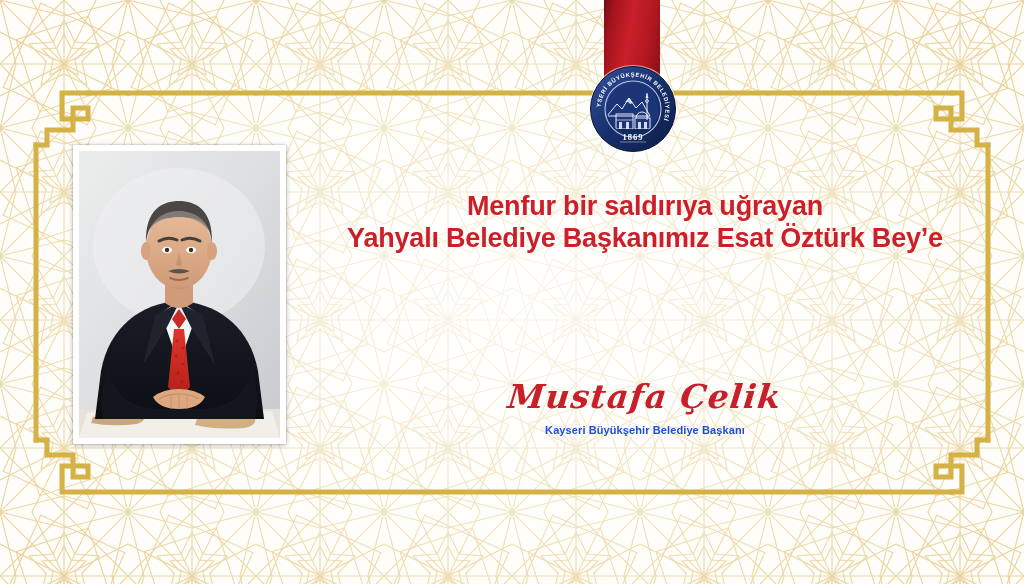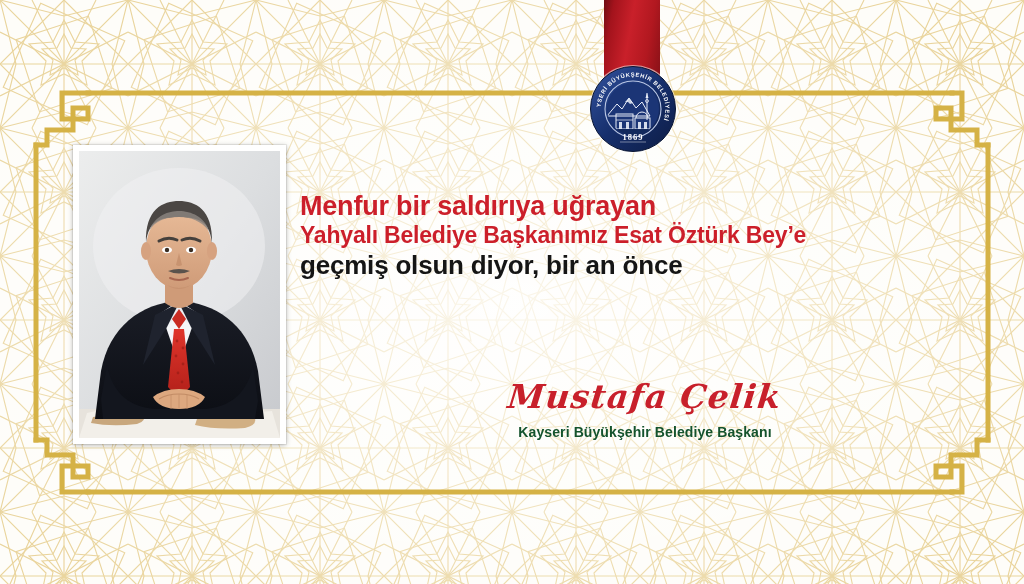--- a/index.html
+++ b/index.html
@@ -65,29 +65,30 @@
     position:relative;width:100%;height:100%;overflow:hidden;
     background:linear-gradient(160deg,#e9eaec 0%,#d9dadd 45%,#c9cbcf 100%);
   }
   #portrait-inner svg{display:block;width:100%;height:100%;}
 
   
   #message{
     position:absolute;
     left:300px;top:190px;width:690px;
     z-index:3;
+    text-align:center;
   }
   .msg-line{
     font-weight:bold;
     letter-spacing:-.2px;
     line-height:1.20;
     white-space:nowrap;
   }
   .msg-red{color:#CC1F2A;font-size:27px;}
-  .msg-red.l2{font-size:23px;}
+  .msg-red.l2{font-size:27px;}
   .msg-dark{color:#151515;font-size:26px;}
 
   
   #signature{
     position:absolute;
     left:300px;top:380px;width:690px;
     z-index:3;
     text-align:center;
   }
   #sig-name{
@@ -96,22 +97,22 @@
     font-style:italic;
     font-weight:bold;
     font-size:33px;
     letter-spacing:1.2px;
     line-height:1;
     transform:skewX(-6deg);
     display:inline-block;
   }
   #sig-title{
     margin-top:11px;
-    color:#14532d;
-    font-size:14px;
+    color:#1d4ed8;
+    font-size:11px;
     font-weight:600;
     letter-spacing:.1px;
   }
 </style>
 </head>
 <body>
 
 <div id="card">
 
   <div id="bg-pattern">
@@ -316,21 +317,20 @@
         <path d="M74,246 q10,-8 26,-8 q16,0 26,8 q-6,12 -26,12 q-20,0 -26,-12 Z" fill="#dda87f"></path>
         <path d="M80,248 q8,-5 20,-5 q12,0 20,5" stroke="#c28c66" stroke-width="1.2" fill="none"></path>
         <path d="M92,244 l0,14 M100,243 l0,15 M108,244 l0,14" stroke="#c28c66" stroke-width="1" opacity=".7"></path>
       </svg>
     </div>
   </div>
 
   <div id="message">
     <div class="msg-line msg-red">Menfur bir saldırıya uğrayan</div>
     <div class="msg-line msg-red l2">Yahyalı Belediye Başkanımız Esat Öztürk Bey’e</div>
-    <div class="msg-line msg-dark">geçmiş olsun diyor, bir an önce</div>
   </div>
 
   <div id="signature">
     <div id="sig-name">Mustafa Çelik</div>
     <div id="sig-title">Kayseri Büyükşehir Belediye Başkanı</div>
   </div>
 
 </div>
 
 </body></html>

